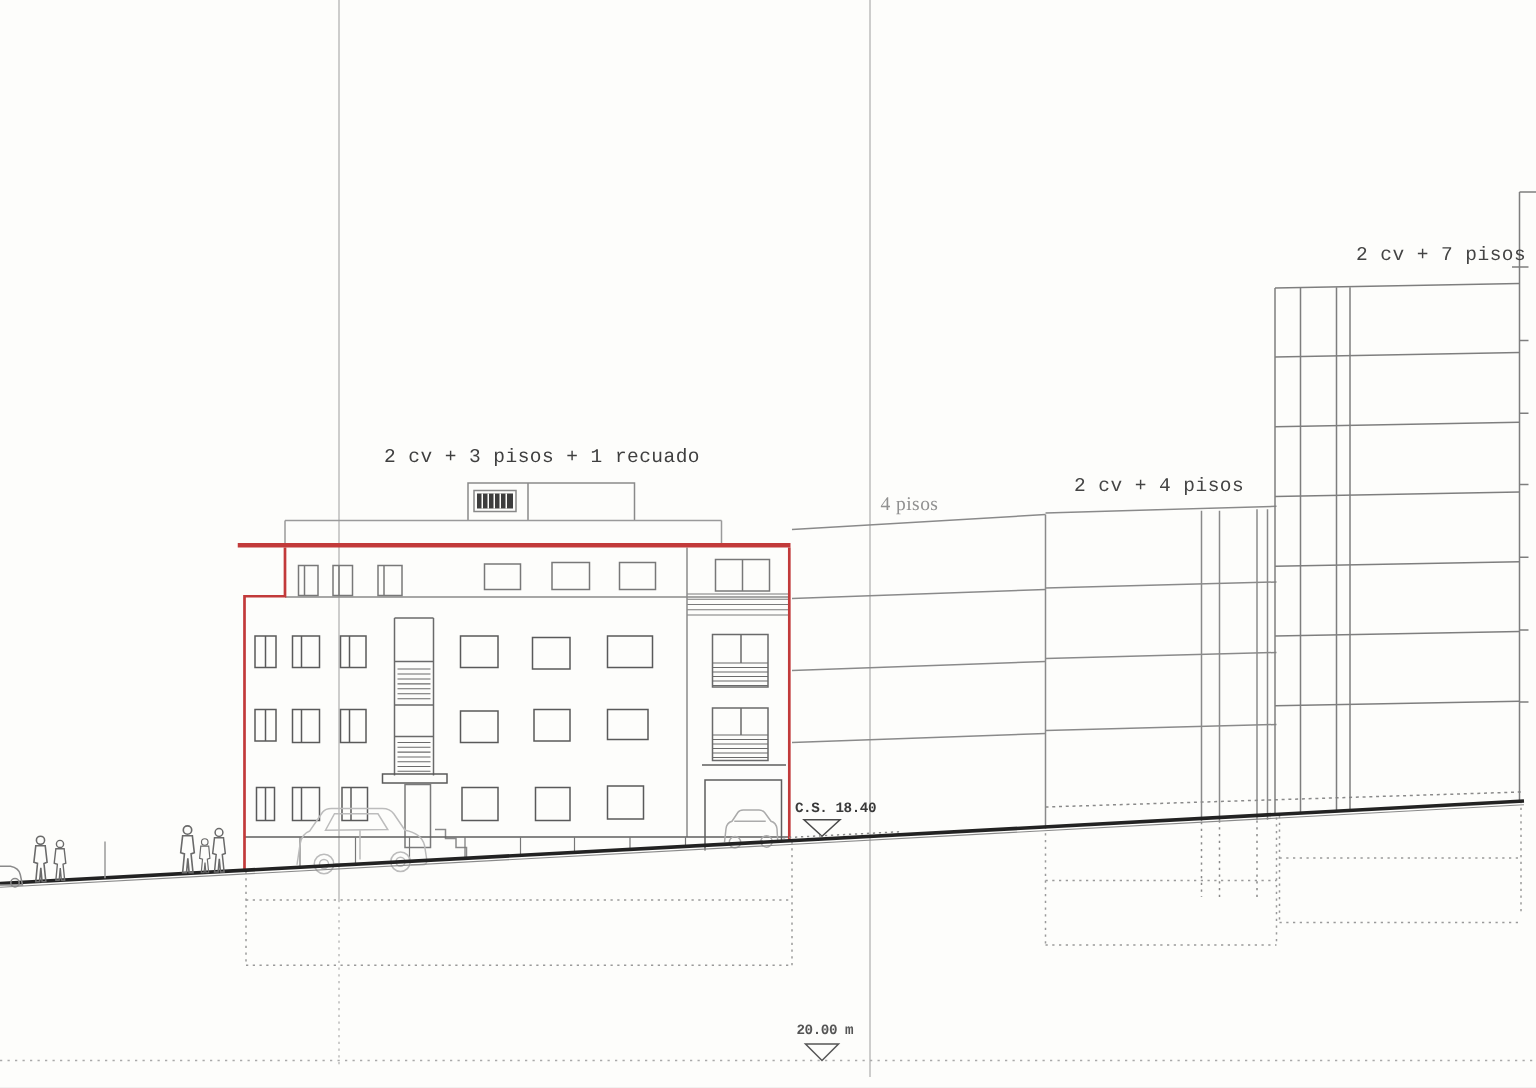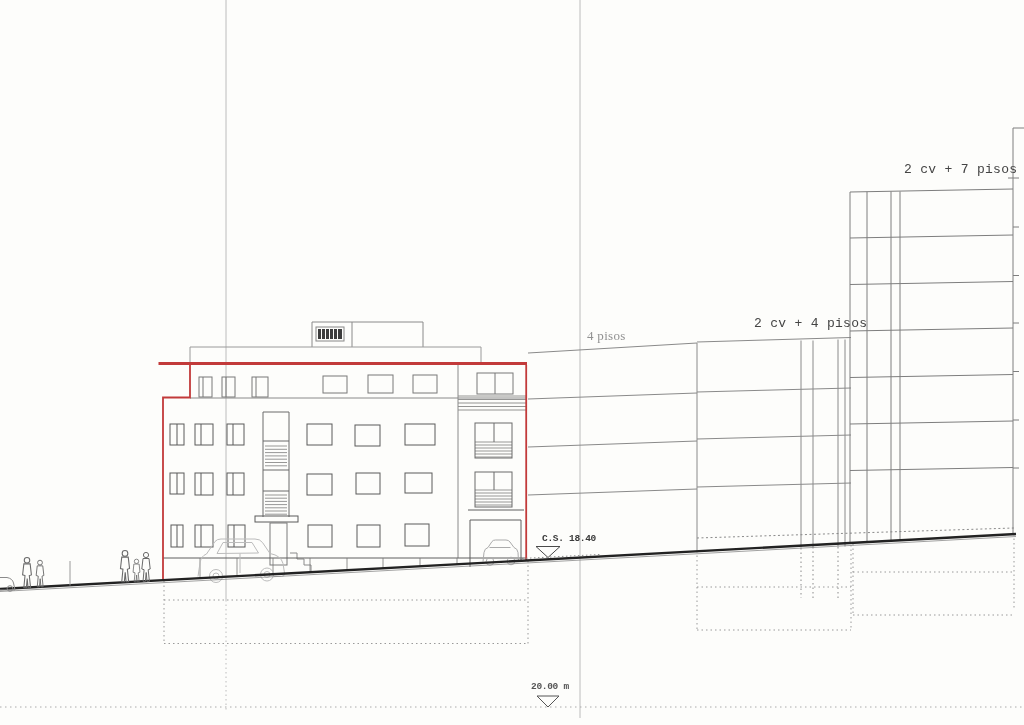--- a/index.html
+++ b/index.html
@@ -316,26 +316,27 @@
   <g stroke="#4a4a4a" stroke-width="1" fill="none">
     <path d="M536,546.5 L560,546.5 L548,557.5 Z"></path>
     <line x1="522" y1="558.5" x2="600" y2="554.5" stroke="#8a8a8a" stroke-dasharray="1.5,2.5"></line>
   </g>
   <g stroke="#555" stroke-width="1" fill="none">
     <path d="M537,696 L559,696 L548,707 Z"></path>
   </g>
 
 </svg>
 
+<div class="label" style="left:256px;top:297px;color:#3f3f3f;">2 cv + 3 pisos + 1 recuado</div>
 
 <div class="label light" style="left:587px;top:328px;">4 pisos</div>
 
-<div class="label" style="left:716px;top:316px;margin-left:38px;">2 cv + 4 pisos</div>
+<div class="label" style="left:716px;top:316px;">2 cv + 4 pisos</div>
 
 <div class="label" style="left:904px;top:162px;">2 cv + 7 pisos</div>
 
 <div class="label" style="left:1001px;top:84px;margin-left:35px;">1 c</div>
 
-<div class="label small" style="left:542px;top:533px;">C.S. 18.40</div>
+<div class="label small" style="left:530px;top:533px;">C.S. 18.40</div>
 
 <div class="label small-thin" style="left:531px;top:681px;">20.00 m</div>
 
 </div>
 
 </body></html>

